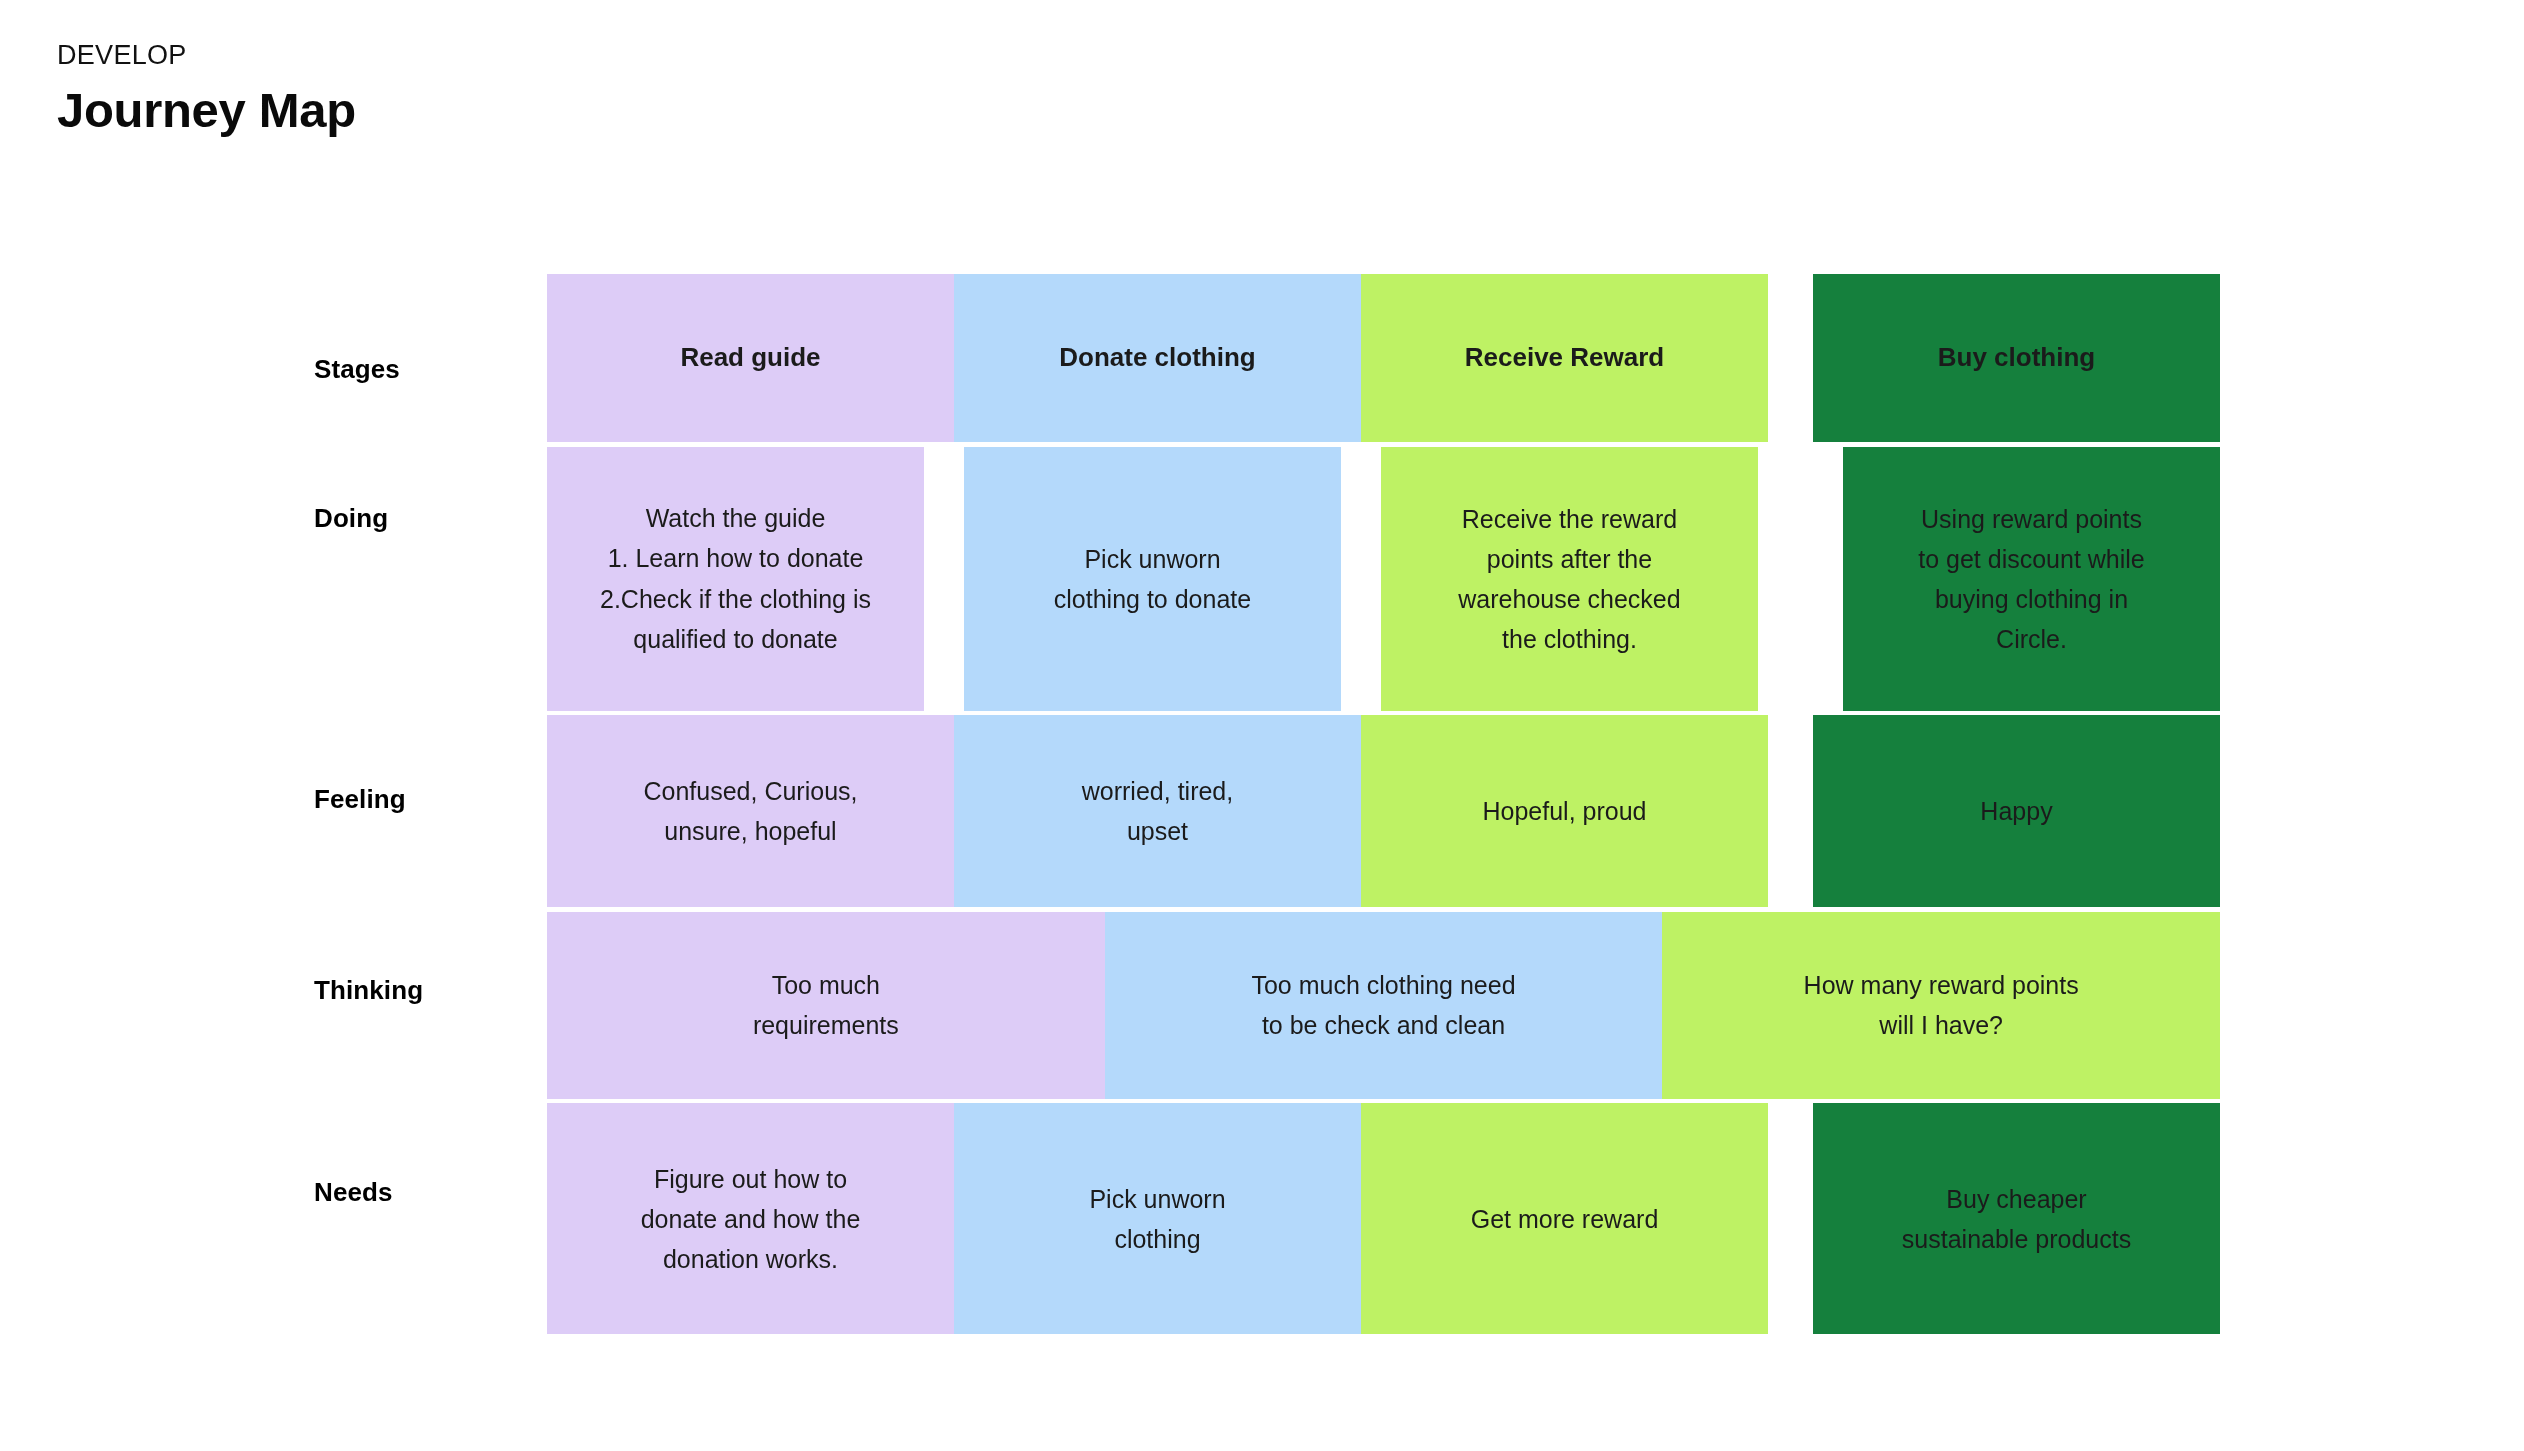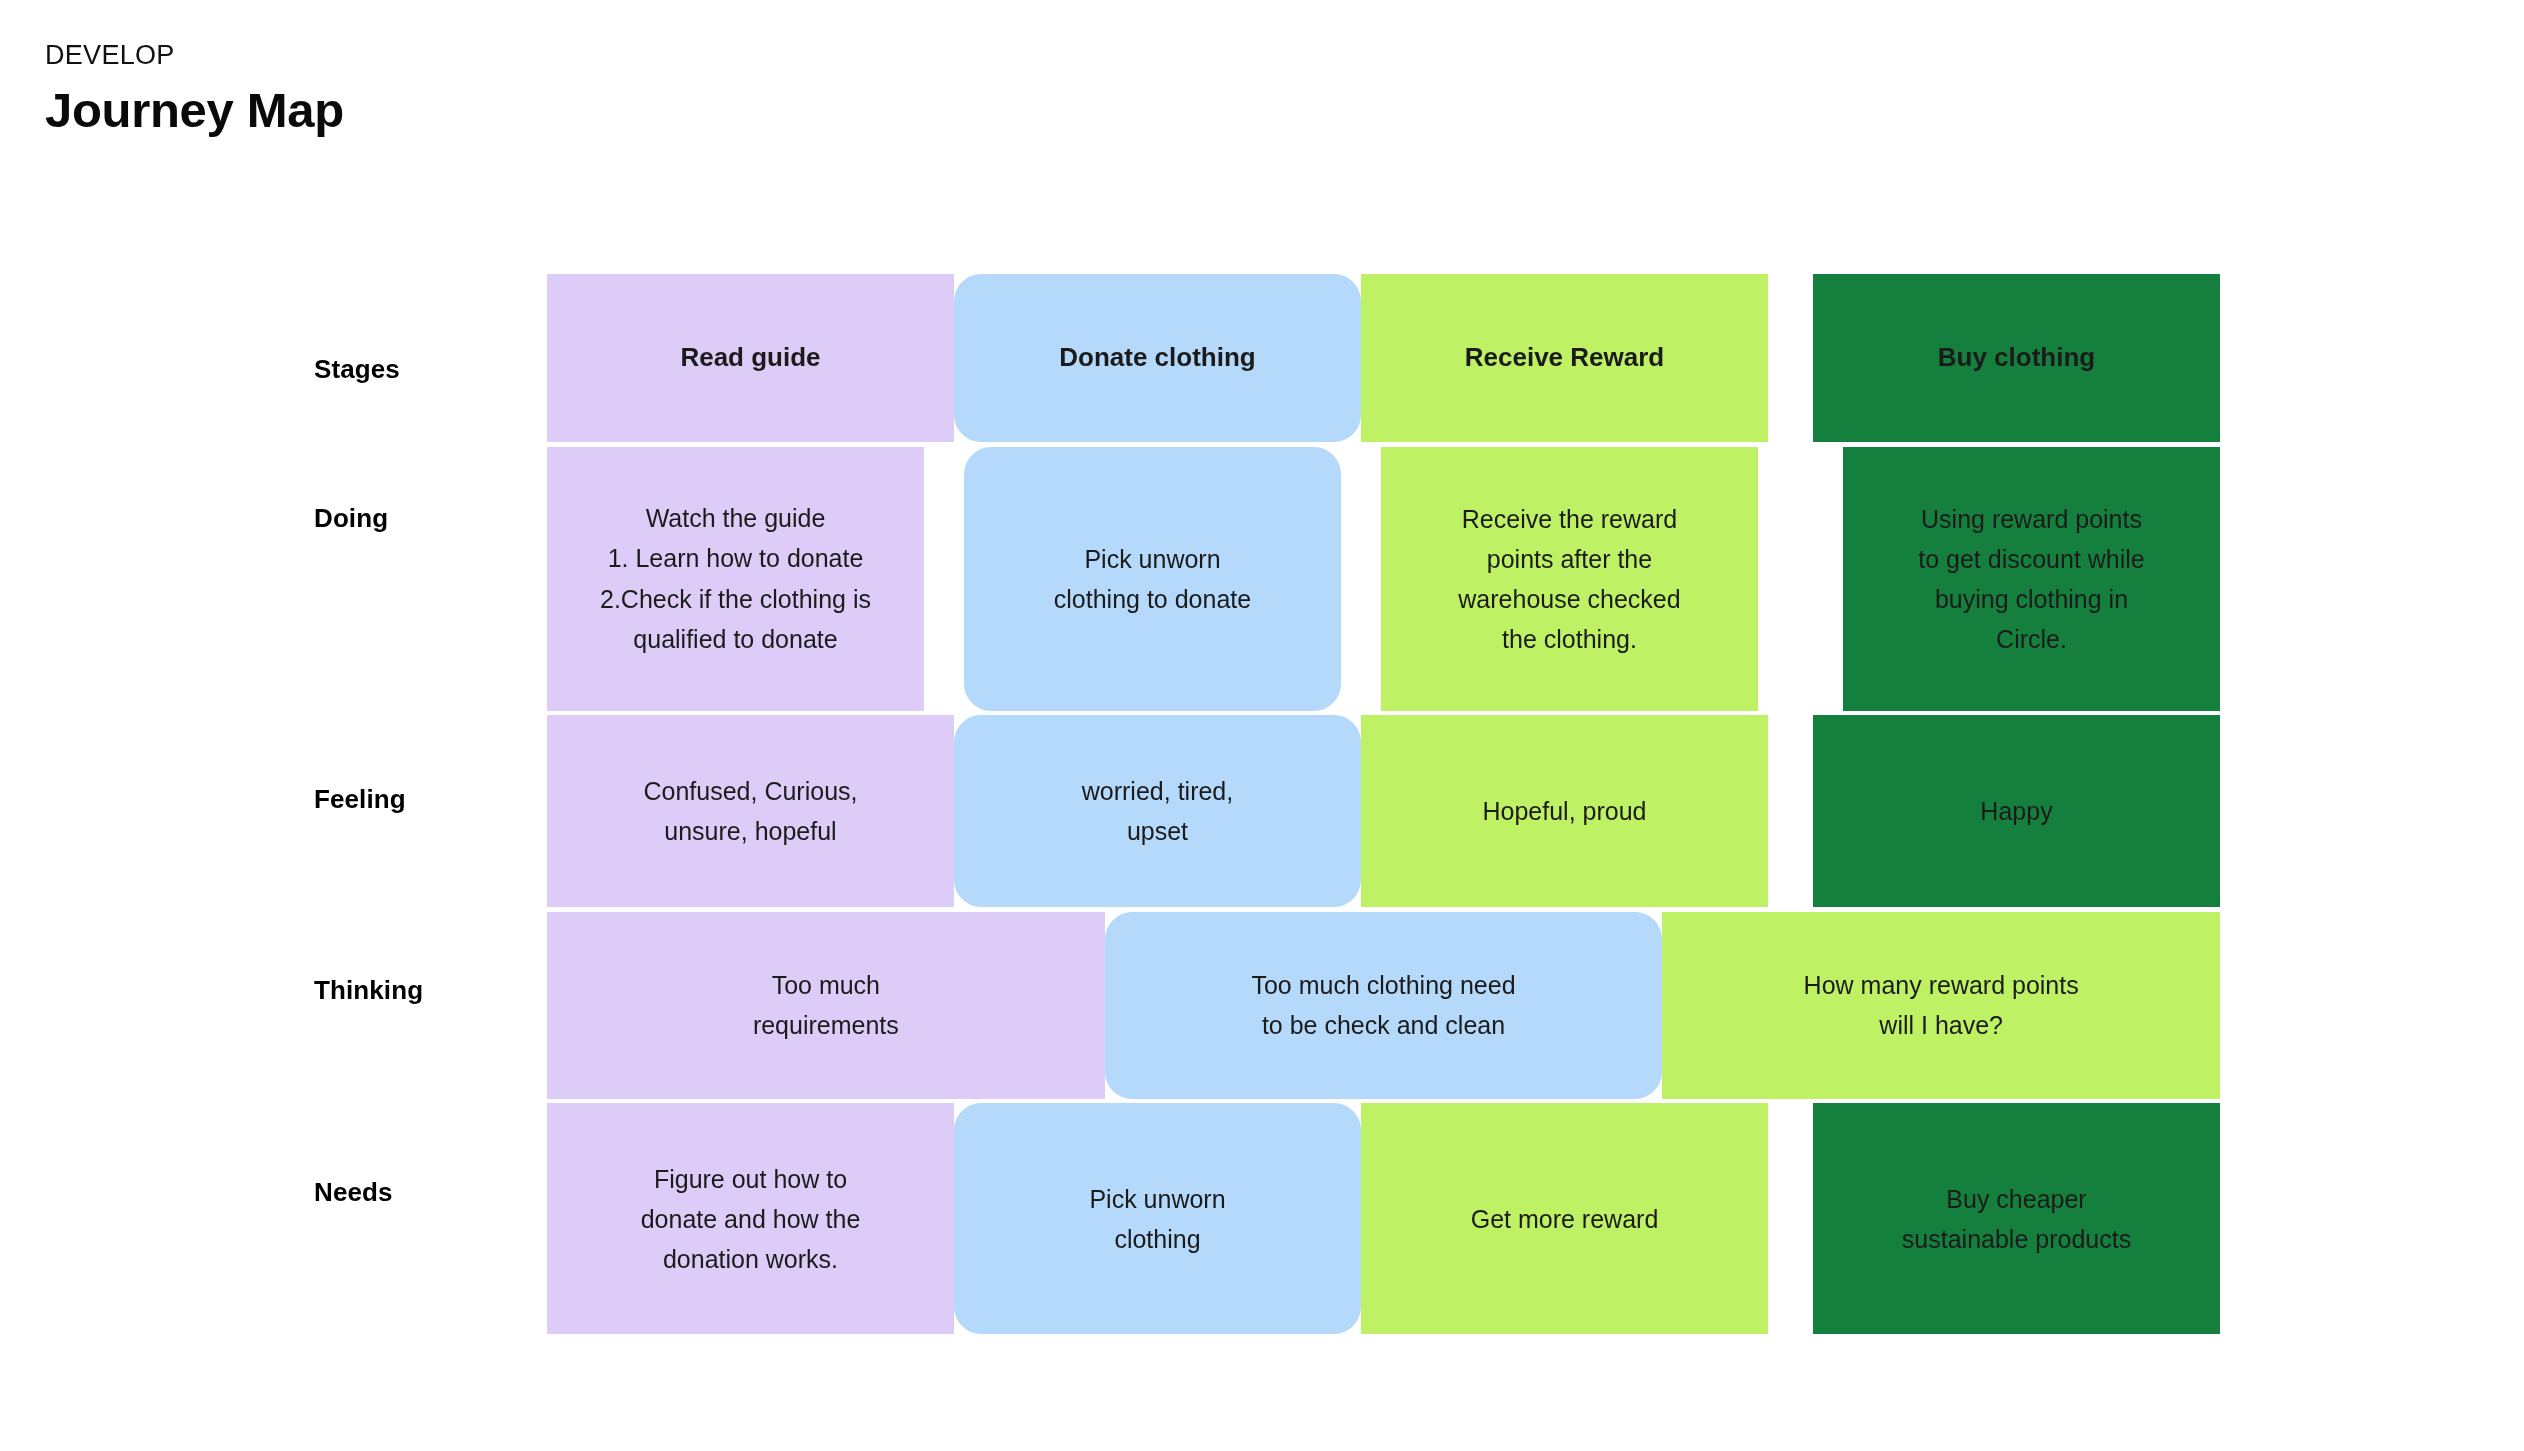--- a/index.html
+++ b/index.html
@@ -11,21 +11,21 @@
     width: 2525px;
     height: 1452px;
     position: relative;
     font-family: "Liberation Sans", sans-serif;
     -webkit-font-smoothing: antialiased;
   }
 
   
   #page-header {
     position: absolute;
-    left: 45px;
+    left: 57px;
     top: 41px;
   }
   #eyebrow {
     font-size: 27px;
     line-height: 1.1;
     letter-spacing: 0.3px;
     color: #111111;
     font-weight: 400;
     margin: 0 0 14.5px 0;
   }
@@ -68,21 +68,21 @@
     text-align: center;
     box-sizing: border-box;
     padding: 0 17px;
     font-size: 25px;
     line-height: 1.60;
     color: #1b1b1b;
     white-space: pre-line;
     overflow: hidden;
   }
   .map-cell.col-0 { background: #DDCCF7; }
-  .map-cell.col-1 { background: #B4D9FB; border-radius: 27px; }
+  .map-cell.col-1 { background: #B4D9FB; }
   .map-cell.col-2 { background: #bef264; }
   .map-cell.col-3 { background: #15803d; margin-left: 45px; }
 
   .row-stages .map-cell {
     font-weight: 700;
     font-size: 26px;
     line-height: 1.3;
   }
 
   

